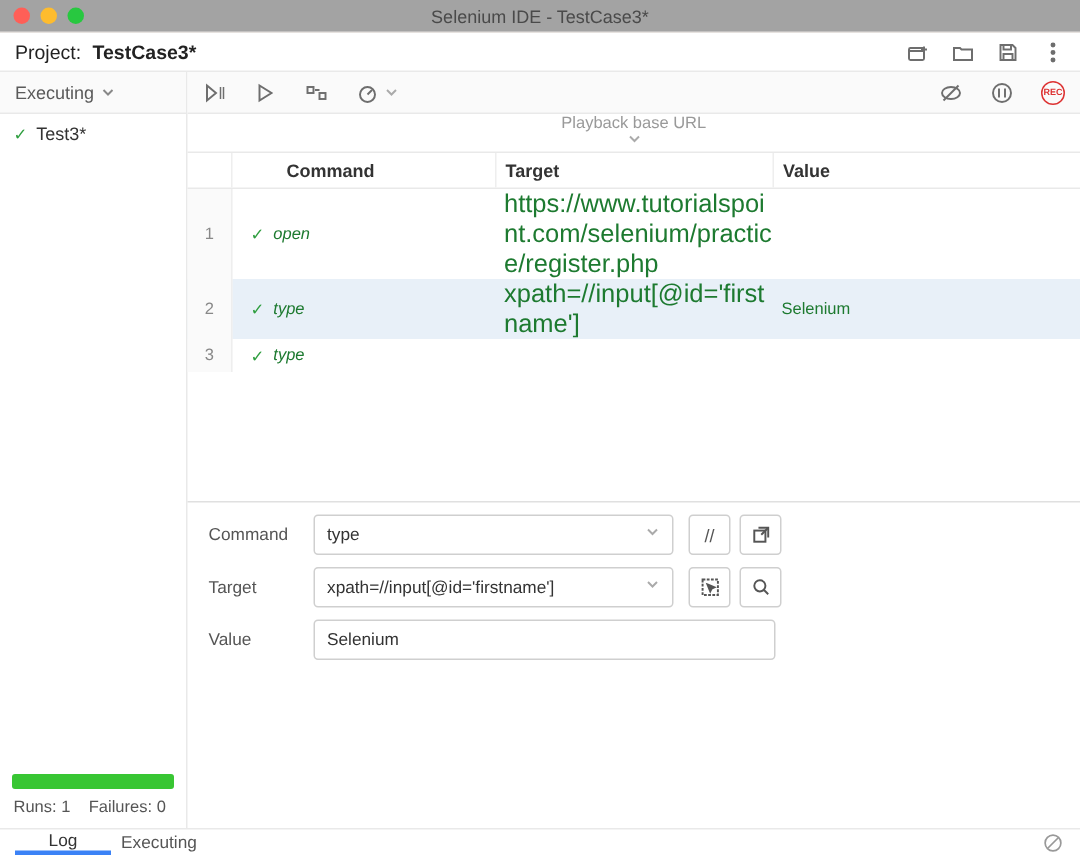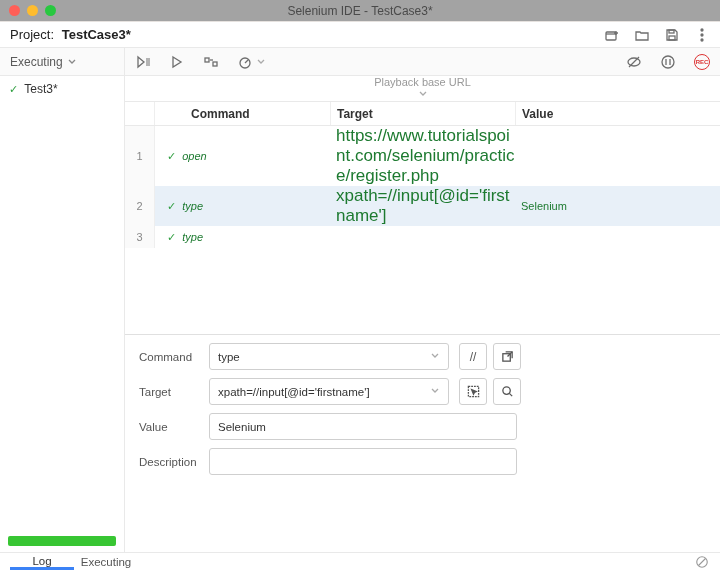--- a/index.html
+++ b/index.html
@@ -115,20 +115,27 @@
         </svg>
     </div>
     <div class="test-list">
       <div class="test-item">
         <span class="chk">✓</span>
         <span>Test3*</span>
       </div>
     </div>
     <div class="sb-fill"></div>
     <div class="runbar"></div>
+    <div class="sb-stats">
+      <span>Runs:</span>
+      <span>1</span>
+      &nbsp;&nbsp;
+      <span>Failures:</span>
+      <span>0</span>
+    </div>
   </div>
 
   <div class="main">
     <div class="toolbar">
       <span class="icn">
           <svg viewBox="0 0 16 16">
             <path d="M3 3l6 5-6 5z"></path>
             <path d="M12 4v8M14 4v8" stroke-width="1"></path>
           </svg>
         </span>
@@ -255,26 +262,20 @@
                 <circle cx="6" cy="6" r="4"></circle>
                 <path d="M9 9l3 3"></path>
               </svg>
             </div>
         </div>
       </div>
       <div class="erow">
         <div class="elabel">Value</div>
         <div class="einput" style="max-width:308px;">
           <input value="Selenium" style="">
-        </div>
-      </div>
-      <div class="erow">
-        <div class="elabel">Description</div>
-        <div class="einput" style="max-width:308px;">
-          <input value="" style="">
         </div>
       </div>
     </div>
   </div>
 </div>
 
 <div class="footer">
   <div class="ftab active">Log</div>
   <div class="ftab">Executing</div>
   <div class="footer-fill"></div>

